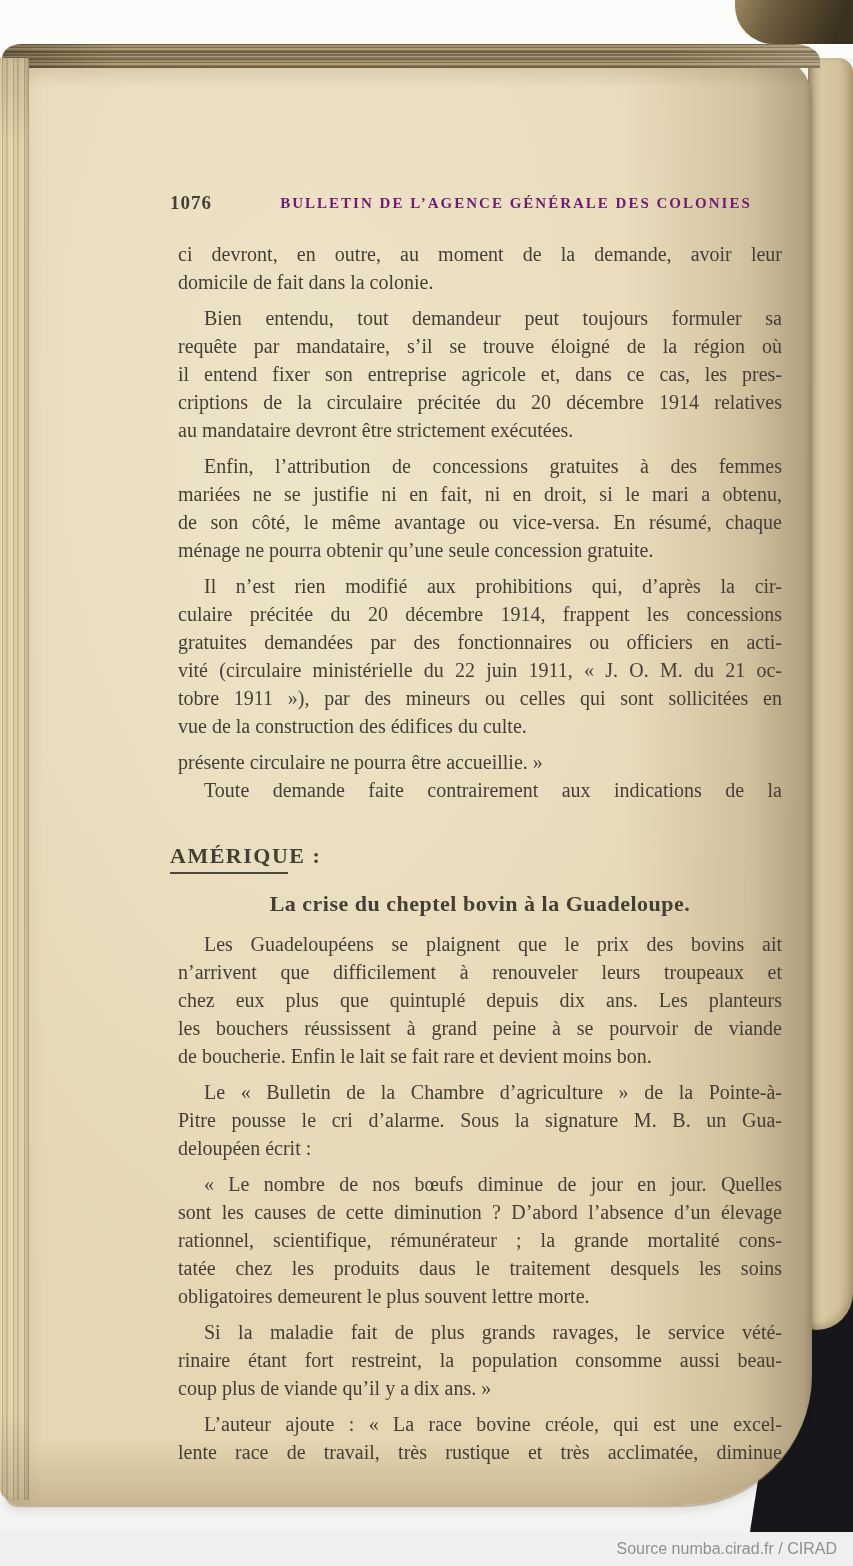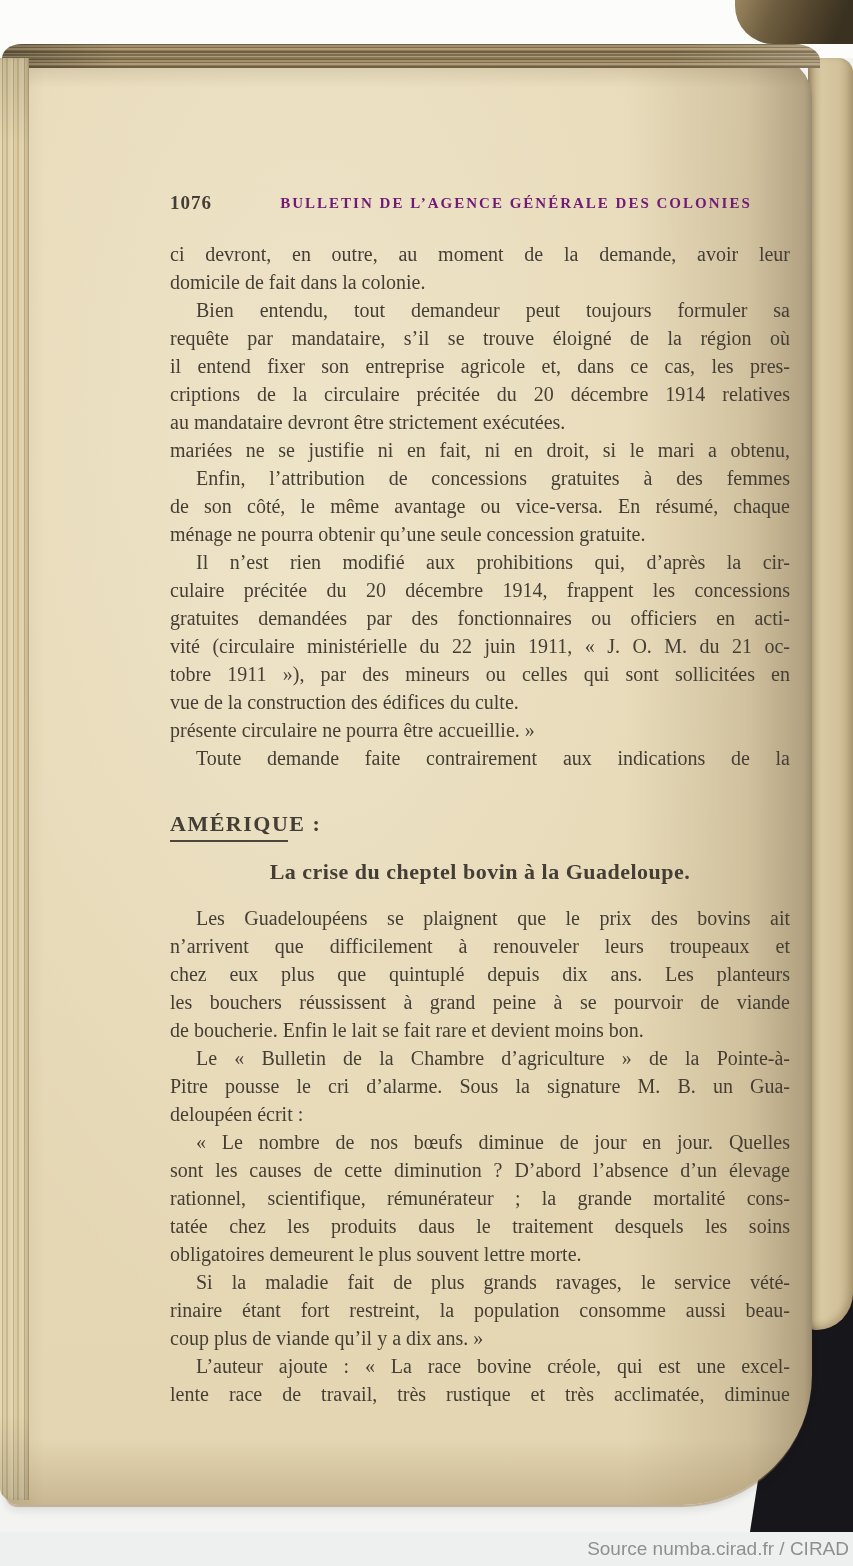--- a/index.html
+++ b/index.html
@@ -64,33 +64,33 @@
     box-shadow:inset -4px 0 6px -3px rgba(90,70,40,.35);
   }
   
   .content{
     position:absolute;left:170px;top:192px;width:620px;z-index:10;
     color:var(--ink);font-size:20px;line-height:28px;
   }
   .pghead{display:flex;align-items:center;height:22px;margin-bottom:26px;}
   .pagenum{font-weight:bold;font-size:19px;letter-spacing:1px;width:72px;flex:none;}
   .runtitle{flex:1;text-align:center;font-weight:bold;font-size:15px;letter-spacing:2px;color:#701a75;}
-  .para{margin:0;}
+  .para{margin:8px;}
   .bline{text-align:justify;text-align-last:justify;height:28px;overflow:visible;}
   .bline.lastline{text-align-last:left;}
   .bline.indent{text-indent:26px;}
   .section-heading{margin-top:38px;font-weight:bold;font-size:22px;letter-spacing:1.5px;height:24px;}
   .section-rule{width:118px;height:2px;background:#4c453c;margin-top:6px;}
-  .article-title{margin-top:16px;margin-bottom:18px;text-align:center;font-weight:bold;font-size:22px;letter-spacing:.5px;}
+  .article-title{margin-top:16px;margin-bottom:12px;text-align:center;font-weight:bold;font-size:22px;letter-spacing:.5px;}
   
   .footer-bar{
     position:absolute;left:0;bottom:0;width:100%;height:34px;z-index:20;
     background:var(--footer-bg);
-    font-family:"Liberation Sans", sans-serif;font-size:19px;line-height:34px;
-    color:var(--footer-text);text-align:right;box-sizing:border-box;padding-right:4px;
+    font-family:"Liberation Sans", sans-serif;font-size:16px;line-height:34px;
+    color:var(--footer-text);text-align:right;box-sizing:border-box;padding-right:16px;
   }
 </style>
 </head>
 <body>
 
 <div class="photo">
   <div class="top-white"></div>
   <div class="cover-corner"></div>
   <div class="black-cover"></div>
   <div class="second-page"></div>
@@ -110,22 +110,22 @@
           <div class="bline lastline">domicile de fait dans la colonie.</div>
         </div>
         <div class="para">
           <div class="bline indent">Bien entendu, tout demandeur peut toujours formuler sa</div>
           <div class="bline">requête par mandataire, s’il se trouve éloigné de la région où</div>
           <div class="bline">il entend fixer son entreprise agricole et, dans ce cas, les pres-</div>
           <div class="bline">criptions de la circulaire précitée du 20 décembre 1914 relatives</div>
           <div class="bline lastline">au mandataire devront être strictement exécutées.</div>
         </div>
         <div class="para">
+          <div class="bline indent">Enfin, l’attribution de concessions gratuites à des femmes</div>
           <div class="bline">mariées ne se justifie ni en fait, ni en droit, si le mari a obtenu,</div>
-          <div class="bline indent">Enfin, l’attribution de concessions gratuites à des femmes</div>
           <div class="bline">de son côté, le même avantage ou vice-versa. En résumé, chaque</div>
           <div class="bline lastline">ménage ne pourra obtenir qu’une seule concession gratuite.</div>
         </div>
         <div class="para">
           <div class="bline indent">Il n’est rien modifié aux prohibitions qui, d’après la cir-</div>
           <div class="bline">culaire précitée du 20 décembre 1914, frappent les concessions</div>
           <div class="bline">gratuites demandées par des fonctionnaires ou officiers en acti-</div>
           <div class="bline">vité (circulaire ministérielle du 22 juin 1911, « J. O. M. du 21 oc-</div>
           <div class="bline">tobre 1911 »), par des mineurs ou celles qui sont sollicitées en</div>
           <div class="bline lastline">vue de la construction des édifices du culte.</div>

